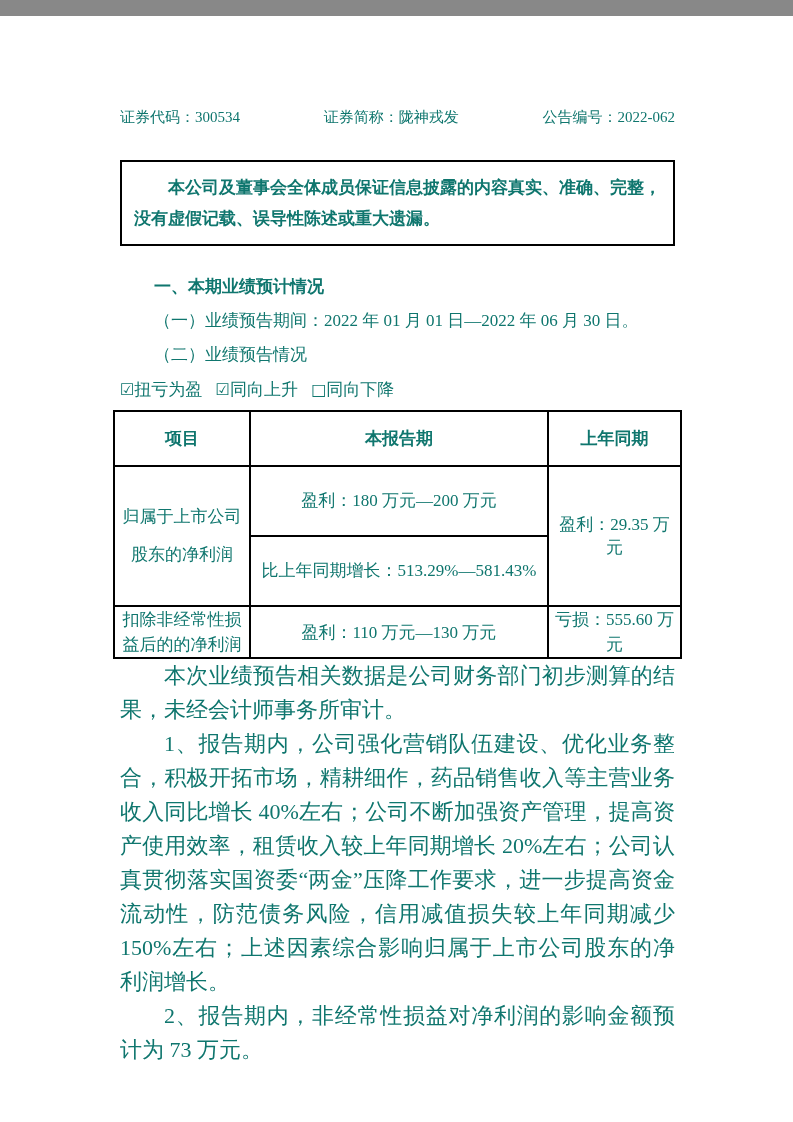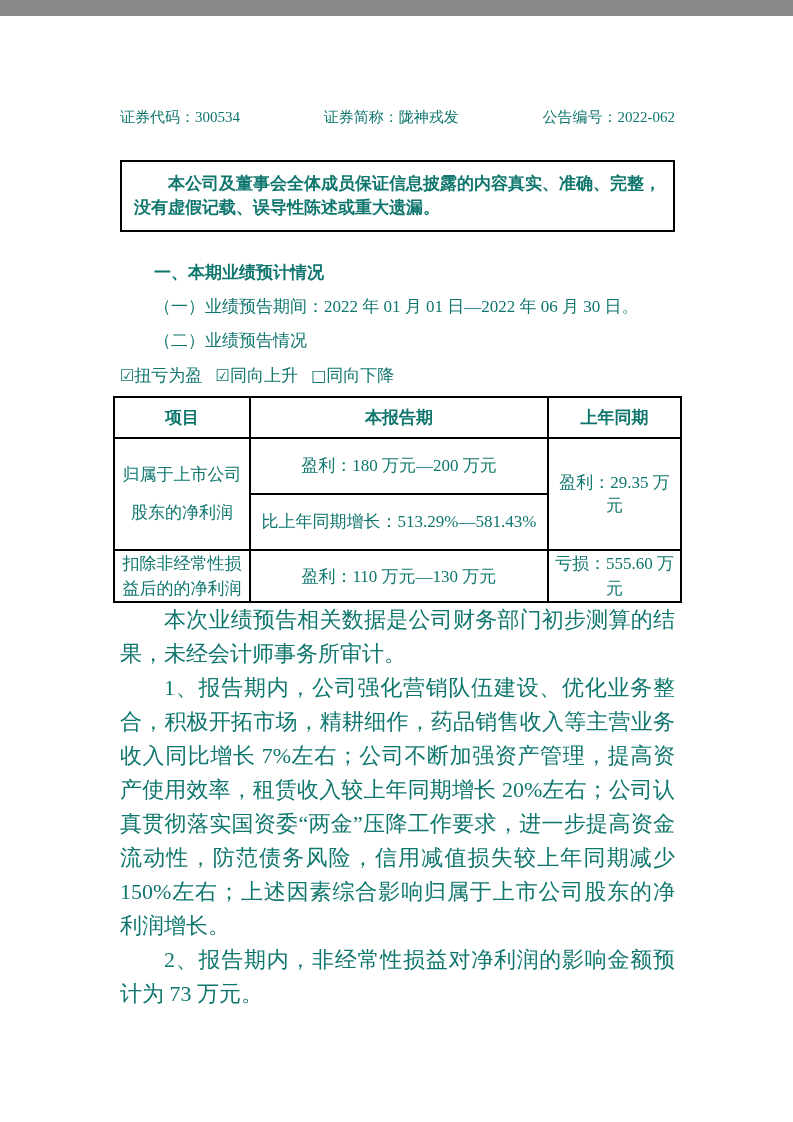--- a/index.html
+++ b/index.html
@@ -37,21 +37,21 @@
     font-size: 21px;
     margin-top: 16px;
     letter-spacing: 1px;
   }
   .notice-box {
     border: 2px solid #000;
     margin-top: 32px;
     padding: 10px 12px 10px 12px;
     font-weight: bold;
     font-size: 17px;
-    line-height: 24px;
+    line-height: 31px;
     text-indent: 2em;
     text-align: justify;
   }
   .sec-heading {
     font-weight: bold;
     font-size: 17px;
     line-height: 34px;
     text-indent: 2em;
   }
   .body-line {
@@ -80,21 +80,21 @@
     width: calc(100% + 14px);
     margin-left: -7px;
     margin-top: 5px;
     table-layout: fixed;
   }
   table.perf th, table.perf td {
     border: 2px solid #000;
     text-align: center;
     vertical-align: middle;
     font-size: 17px;
-    padding: 8px 4px;
+    padding: 15px 4px;
   }
   table.perf th { font-weight: bold; height: 38px; }
   .col-item { width: 24%; }
   .col-current { width: 52.5%; }
   .col-prior { width: 23.5%; }
   .cell-lg { height: 38px; line-height: 38px; }
   td.cell-wrap { line-height: 38px; }
   tr.row-last td { height: 50px; line-height: 25px; padding: 0 6px; }
   tr.row-last td.cell-mid { line-height: 25px; }
 </style>
@@ -148,17 +148,17 @@
       <tr class="row-last">
         <td>扣除非经常性损益后的的净利润</td>
         <td class="cell-mid">盈利：110 万元—130 万元</td>
         <td>亏损：555.60 万元</td>
       </tr>
     </tbody>
       </table>
 
     <div class="body-para">本次业绩预告相关数据是公司财务部门初步测算的结果，未经会计师事务所审计。</div>
 
-    <div class="body-para">1、报告期内，公司强化营销队伍建设、优化业务整合，积极开拓市场，精耕细作，药品销售收入等主营业务收入同比增长 7%左右；公司不断加强资产管理，提高资产使用效率，租赁收入较上年同期增长 20%左右；公司认真贯彻落实国资委“两金”压降工作要求，进一步提高资金流动性，防范债务风险，信用减值损失较上年同期减少 150%左右；上述因素综合影响归属于上市公司股东的净利润增长。</div>
+    <div class="body-para">1、报告期内，公司强化营销队伍建设、优化业务整合，积极开拓市场，精耕细作，药品销售收入等主营业务收入同比增长 40%左右；公司不断加强资产管理，提高资产使用效率，租赁收入较上年同期增长 20%左右；公司认真贯彻落实国资委“两金”压降工作要求，进一步提高资金流动性，防范债务风险，信用减值损失较上年同期减少 150%左右；上述因素综合影响归属于上市公司股东的净利润增长。</div>
     <div class="body-para">2、报告期内，非经常性损益对净利润的影响金额预计为 73 万元。</div>
 
   </div>
 </div>
 
 </body></html>

